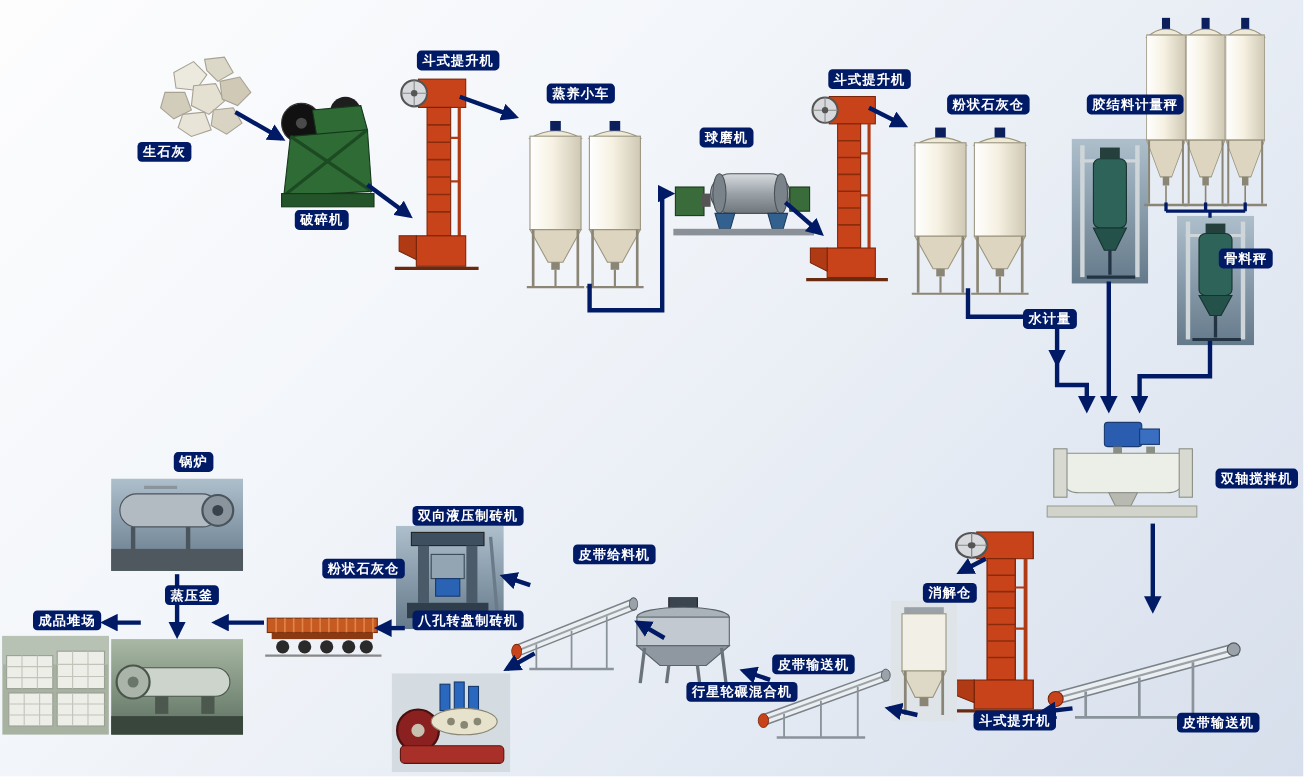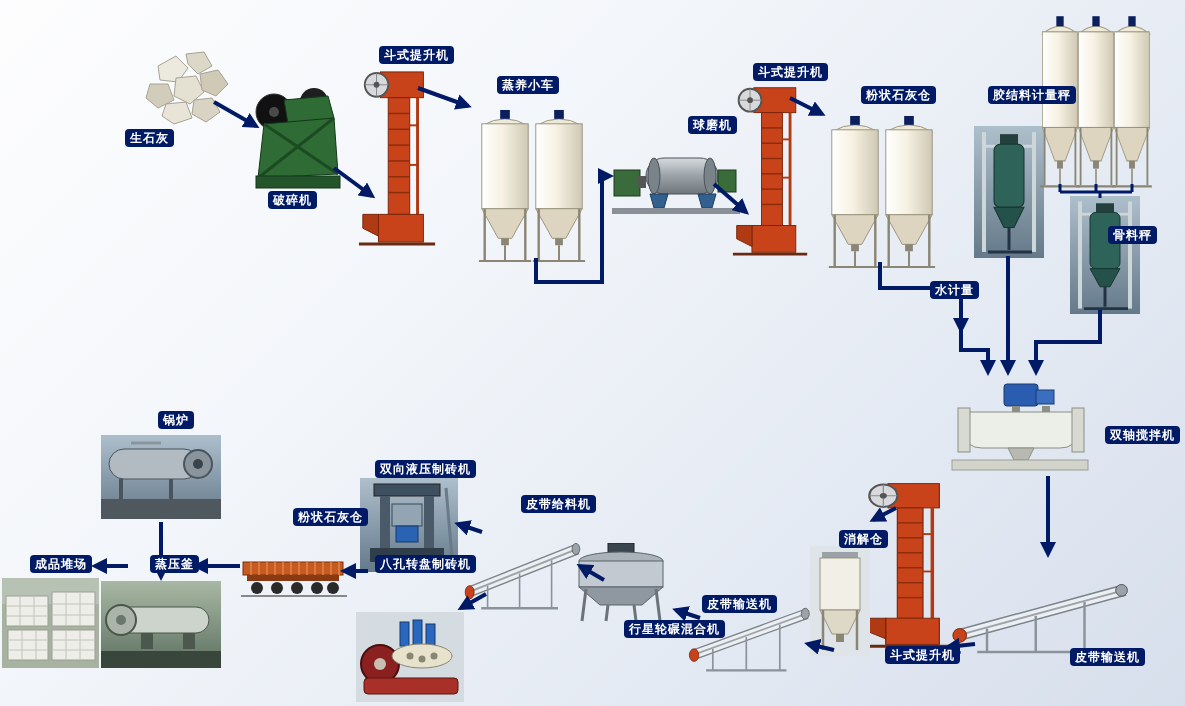--- a/index.html
+++ b/index.html
@@ -392,33 +392,33 @@
     <path class="arrow" d="M368 571 L344 571"></path>
     <path class="arrow" d="M240 566 L196 566"></path>
     <path class="arrow" d="M161 522 L161 577"></path>
     <path class="arrow" d="M128 566 L95 566"></path>
   </svg>
 
   <div class="lbl" style="left:109px;top:129px">生石灰</div>
   <div class="lbl" style="left:252px;top:191px">破碎机</div>
   <div class="lbl" style="left:363px;top:46px">斗式提升机</div>
   <div class="lbl" style="left:481px;top:76px">蒸养小车</div>
-  <div class="lbl" style="left:672px;top:116px">球磨机</div>
+  <div class="lbl" style="left:620px;top:116px">球磨机</div>
   <div class="lbl" style="left:737px;top:63px">斗式提升机</div>
   <div class="lbl" style="left:845px;top:86px">粉状石灰仓</div>
   <div class="lbl" style="left:972px;top:86px">胶结料计量秤</div>
   <div class="lbl" style="left:1092px;top:226px">骨料秤</div>
   <div class="lbl" style="left:914px;top:281px">水计量</div>
   <div class="lbl" style="left:1089px;top:426px">双轴搅拌机</div>
   <div class="lbl" style="left:1054px;top:648px">皮带输送机</div>
   <div class="lbl" style="left:869px;top:646px">斗式提升机</div>
   <div class="lbl" style="left:823px;top:530px">消解仓</div>
   <div class="lbl" style="left:686px;top:595px">皮带输送机</div>
   <div class="lbl" style="left:608px;top:620px">行星轮碾混合机</div>
   <div class="lbl" style="left:505px;top:495px">皮带给料机</div>
   <div class="lbl" style="left:359px;top:460px">双向液压制砖机</div>
   <div class="lbl" style="left:359px;top:555px">八孔转盘制砖机</div>
   <div class="lbl" style="left:277px;top:508px">粉状石灰仓</div>
-  <div class="lbl" style="left:134px;top:555px">蒸压釜</div>
+  <div class="lbl" style="left:134px;top:532px">蒸压釜</div>
   <div class="lbl" style="left:142px;top:411px">锅炉</div>
   <div class="lbl" style="left:14px;top:555px">成品堆场</div>
 
 </div>
 
 </body></html>

